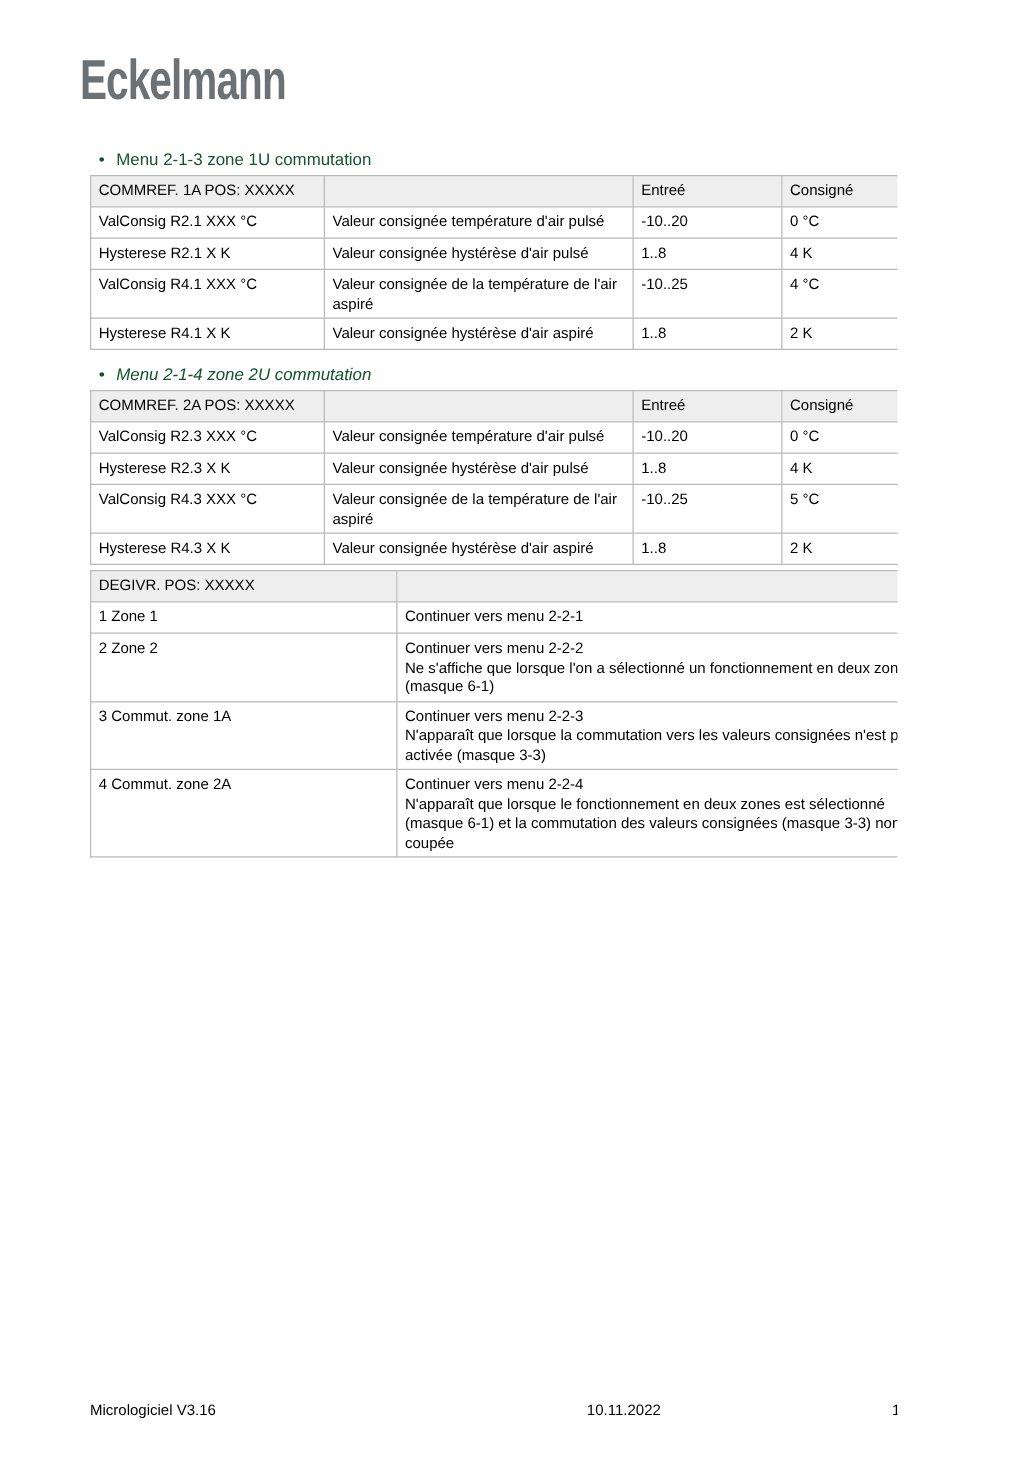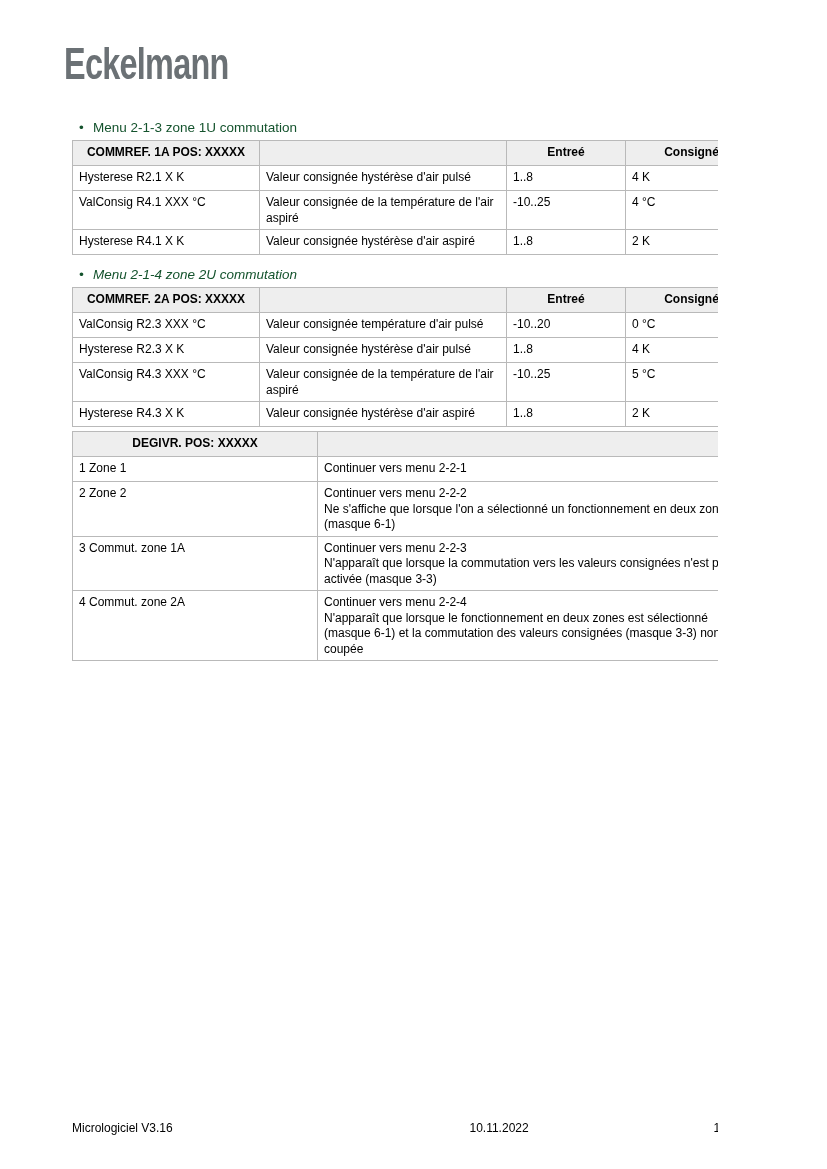--- a/index.html
+++ b/index.html
@@ -54,22 +54,22 @@
   }
   table.ctable th, table.ctable td {
     border: 1px solid #b9b9b9;
     vertical-align: top;
     padding: 4px 6px 3px 6px;
     line-height: 15.5px;
     overflow: hidden;
   }
   table.ctable th {
     background: #eeeeee;
-    font-weight: bold;
-    text-align: center;
+    font-weight: normal;
+    text-align: left;
     height: 25px;
   }
   table.ctable td { height: 25px; }
   td.multiline { white-space: pre-line; }
   .footer {
     position: absolute;
     left: 72px;
     top: 1121px;
     width: 685px;
     font-size: 12px;
@@ -100,20 +100,26 @@
       <thead>
         <tr>
           <th>COMMREF. 1A POS: XXXXX</th>
           <th></th>
           <th>Entreé</th>
           <th>Consigné</th>
         </tr>
       </thead>
       <tbody>
         <tr>
+          <td>ValConsig R2.1 XXX °C</td>
+          <td>Valeur consignée température d'air pulsé</td>
+          <td>-10..20</td>
+          <td>0 °C</td>
+        </tr>
+        <tr>
           <td>Hysterese R2.1 X K</td>
           <td>Valeur consignée hystérèse d'air pulsé</td>
           <td>1..8</td>
           <td>4 K</td>
         </tr>
         <tr>
           <td>ValConsig R4.1 XXX °C</td>
           <td>Valeur consignée de la température de l'air aspiré</td>
           <td>-10..25</td>
           <td>4 °C</td>

